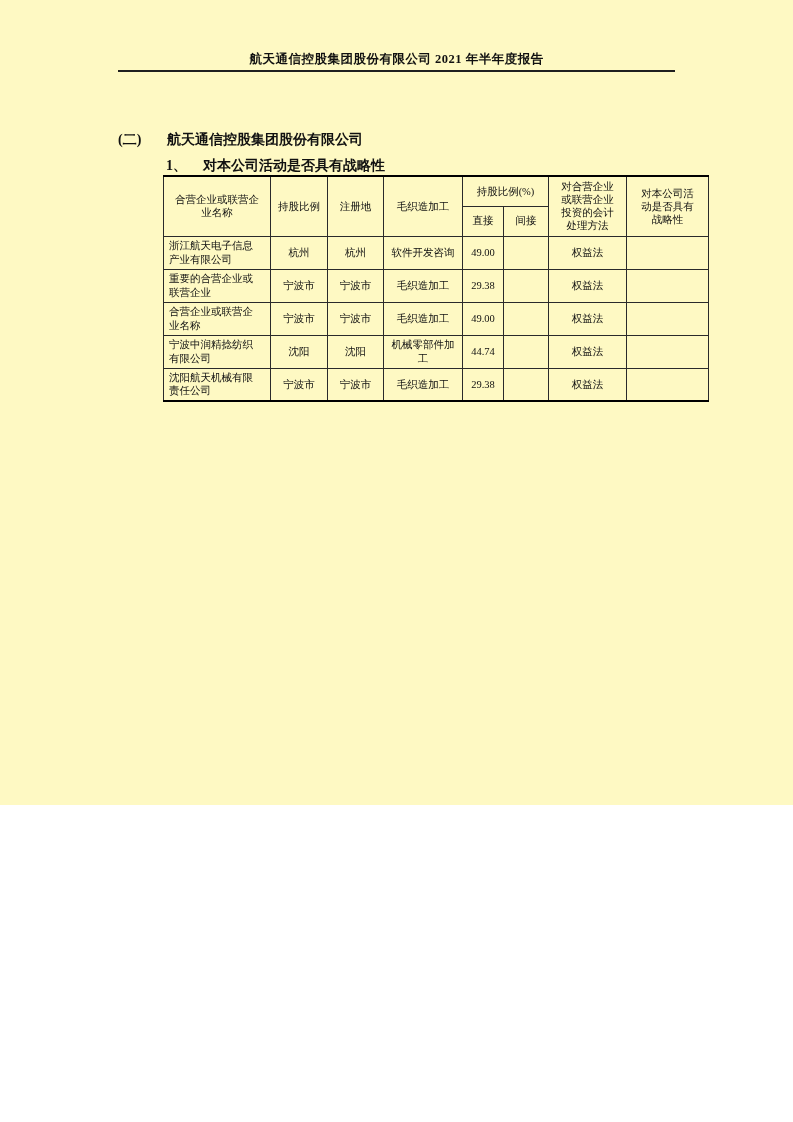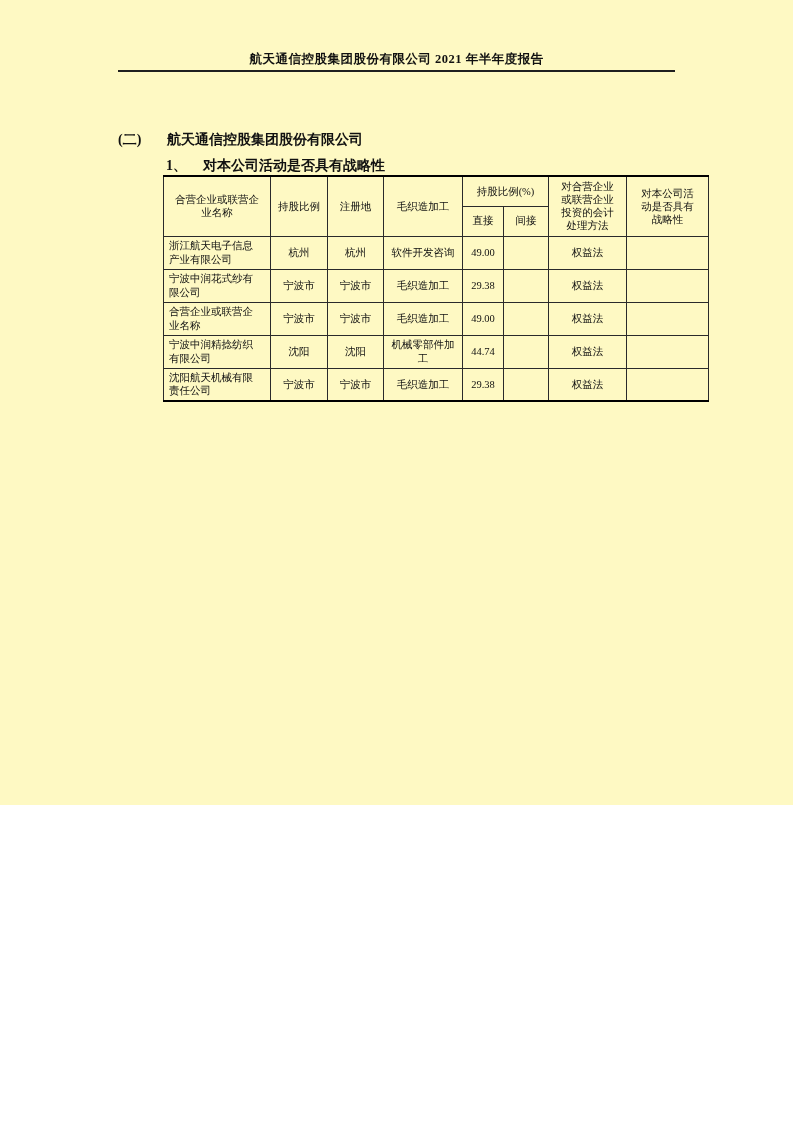--- a/index.html
+++ b/index.html
@@ -137,21 +137,21 @@
           <td class="cell-name">浙江航天电子信息产业有限公司</td>
           <td class="cell-main_place">杭州</td>
           <td class="cell-registered_place">杭州</td>
           <td class="cell-business_nature">软件开发咨询</td>
           <td class="cell-direct">49.00</td>
           <td class="cell-indirect"></td>
           <td class="cell-accounting_method">权益法</td>
           <td class="cell-strategic"></td>
         </tr>
         <tr>
-          <td class="cell-name">宁波中润花式纱有限公司</td>
+          <td class="cell-name">重要的合营企业或联营企业</td>
           <td class="cell-main_place">宁波市</td>
           <td class="cell-registered_place">宁波市</td>
           <td class="cell-business_nature">毛织造加工</td>
           <td class="cell-direct">29.38</td>
           <td class="cell-indirect"></td>
           <td class="cell-accounting_method">权益法</td>
           <td class="cell-strategic"></td>
         </tr>
         <tr>
           <td class="cell-name">合营企业或联营企业名称</td>

